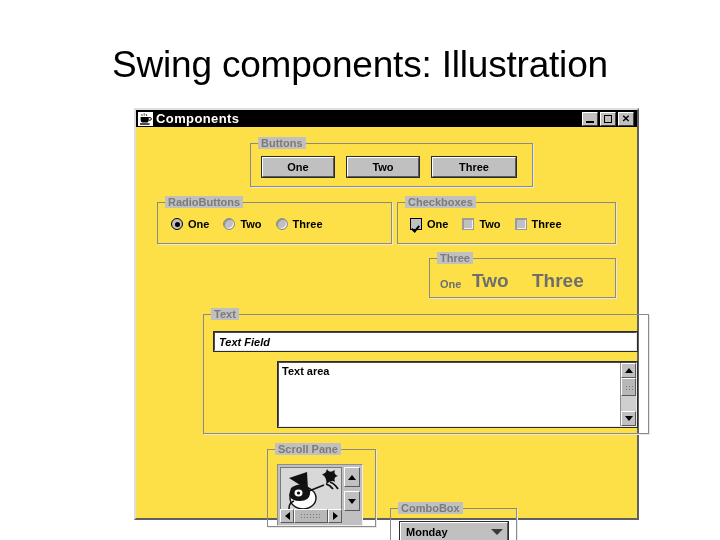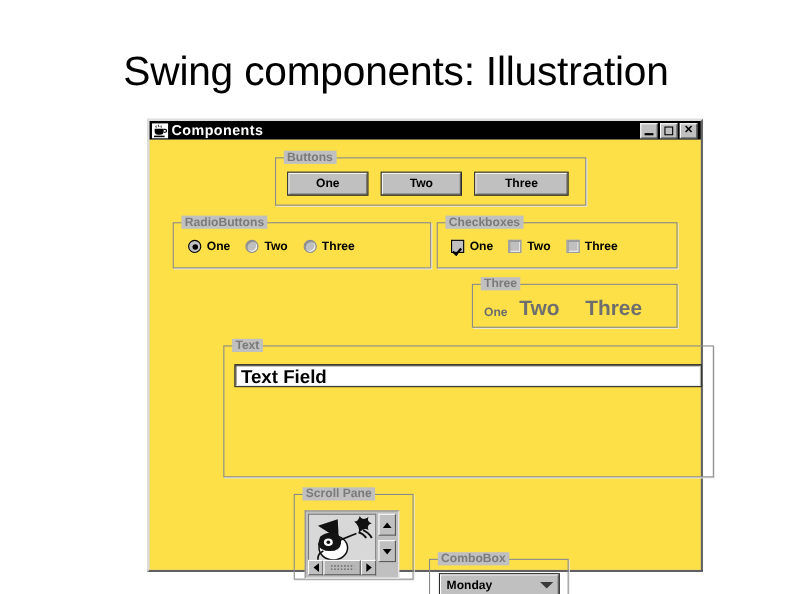--- a/index.html
+++ b/index.html
@@ -255,26 +255,27 @@
   .textfield {
     position: absolute;
     background: #ffffff;
     border-top: 1px solid #4a4a4a;
     border-left: 1px solid #4a4a4a;
     border-right: 1px solid #e9e9e9;
     border-bottom: 1px solid #e9e9e9;
     outline: 1px solid #2b2b2b;
     box-sizing: border-box;
     display: flex;
-    align-items: flex-start;
+    align-items: center;
     padding-left: 4px;
     font-family: "Liberation Sans", sans-serif;
-    font-size: 17px;
+    font-size: 11px;
     font-weight: bold;
     color: #000000;
+    font-style: italic;
   }
 
   
   .textarea-wrap {
     position: absolute;
     background: #ffffff;
     border-top: 1px solid #4a4a4a;
     border-left: 1px solid #4a4a4a;
     border-right: 1px solid #e9e9e9;
     border-bottom: 1px solid #e9e9e9;
@@ -549,20 +550,35 @@
       <span class="label-item" style="left:102px; top:11px; font-size:19px;">Three</span>
     </div>
 
     <div class="group" style="left:35px; top:187px; width:446px; height:120px;margin-left:32px;">
       <span class="group-title">Text</span>
 
       <div class="textfield" style="left:10px; top:17px; width:423px; height:19px;">
         <span>Text Field</span>
       </div>
 
+      <div class="textarea-wrap" style="left:74px; top:47px; width:359px; height:65px;">
+        <div class="textarea-body">
+          <span>Text area</span>
+        </div>
+        <div class="vscroll">
+          <div class="scroll-btn">
+            <span class="arrow arrow-up"></span>
+          </div>
+          <div class="scroll-thumb"></div>
+          <div class="scroll-track"></div>
+          <div class="scroll-btn">
+            <span class="arrow arrow-down"></span>
+          </div>
+        </div>
+      </div>
     </div>
 
     <div class="group" style="left:131px; top:322px; width:109px; height:78px;">
       <span class="group-title">Scroll Pane</span>
 
       <div class="scrollpane" style="left:9px; top:14px; width:86px; height:62px;">
 
         <div class="sp-viewport">
           <svg width="62" height="44" viewBox="0 0 62 44">
             <rect x="0" y="0" width="62" height="44" fill="#d8d8d8"></rect>

